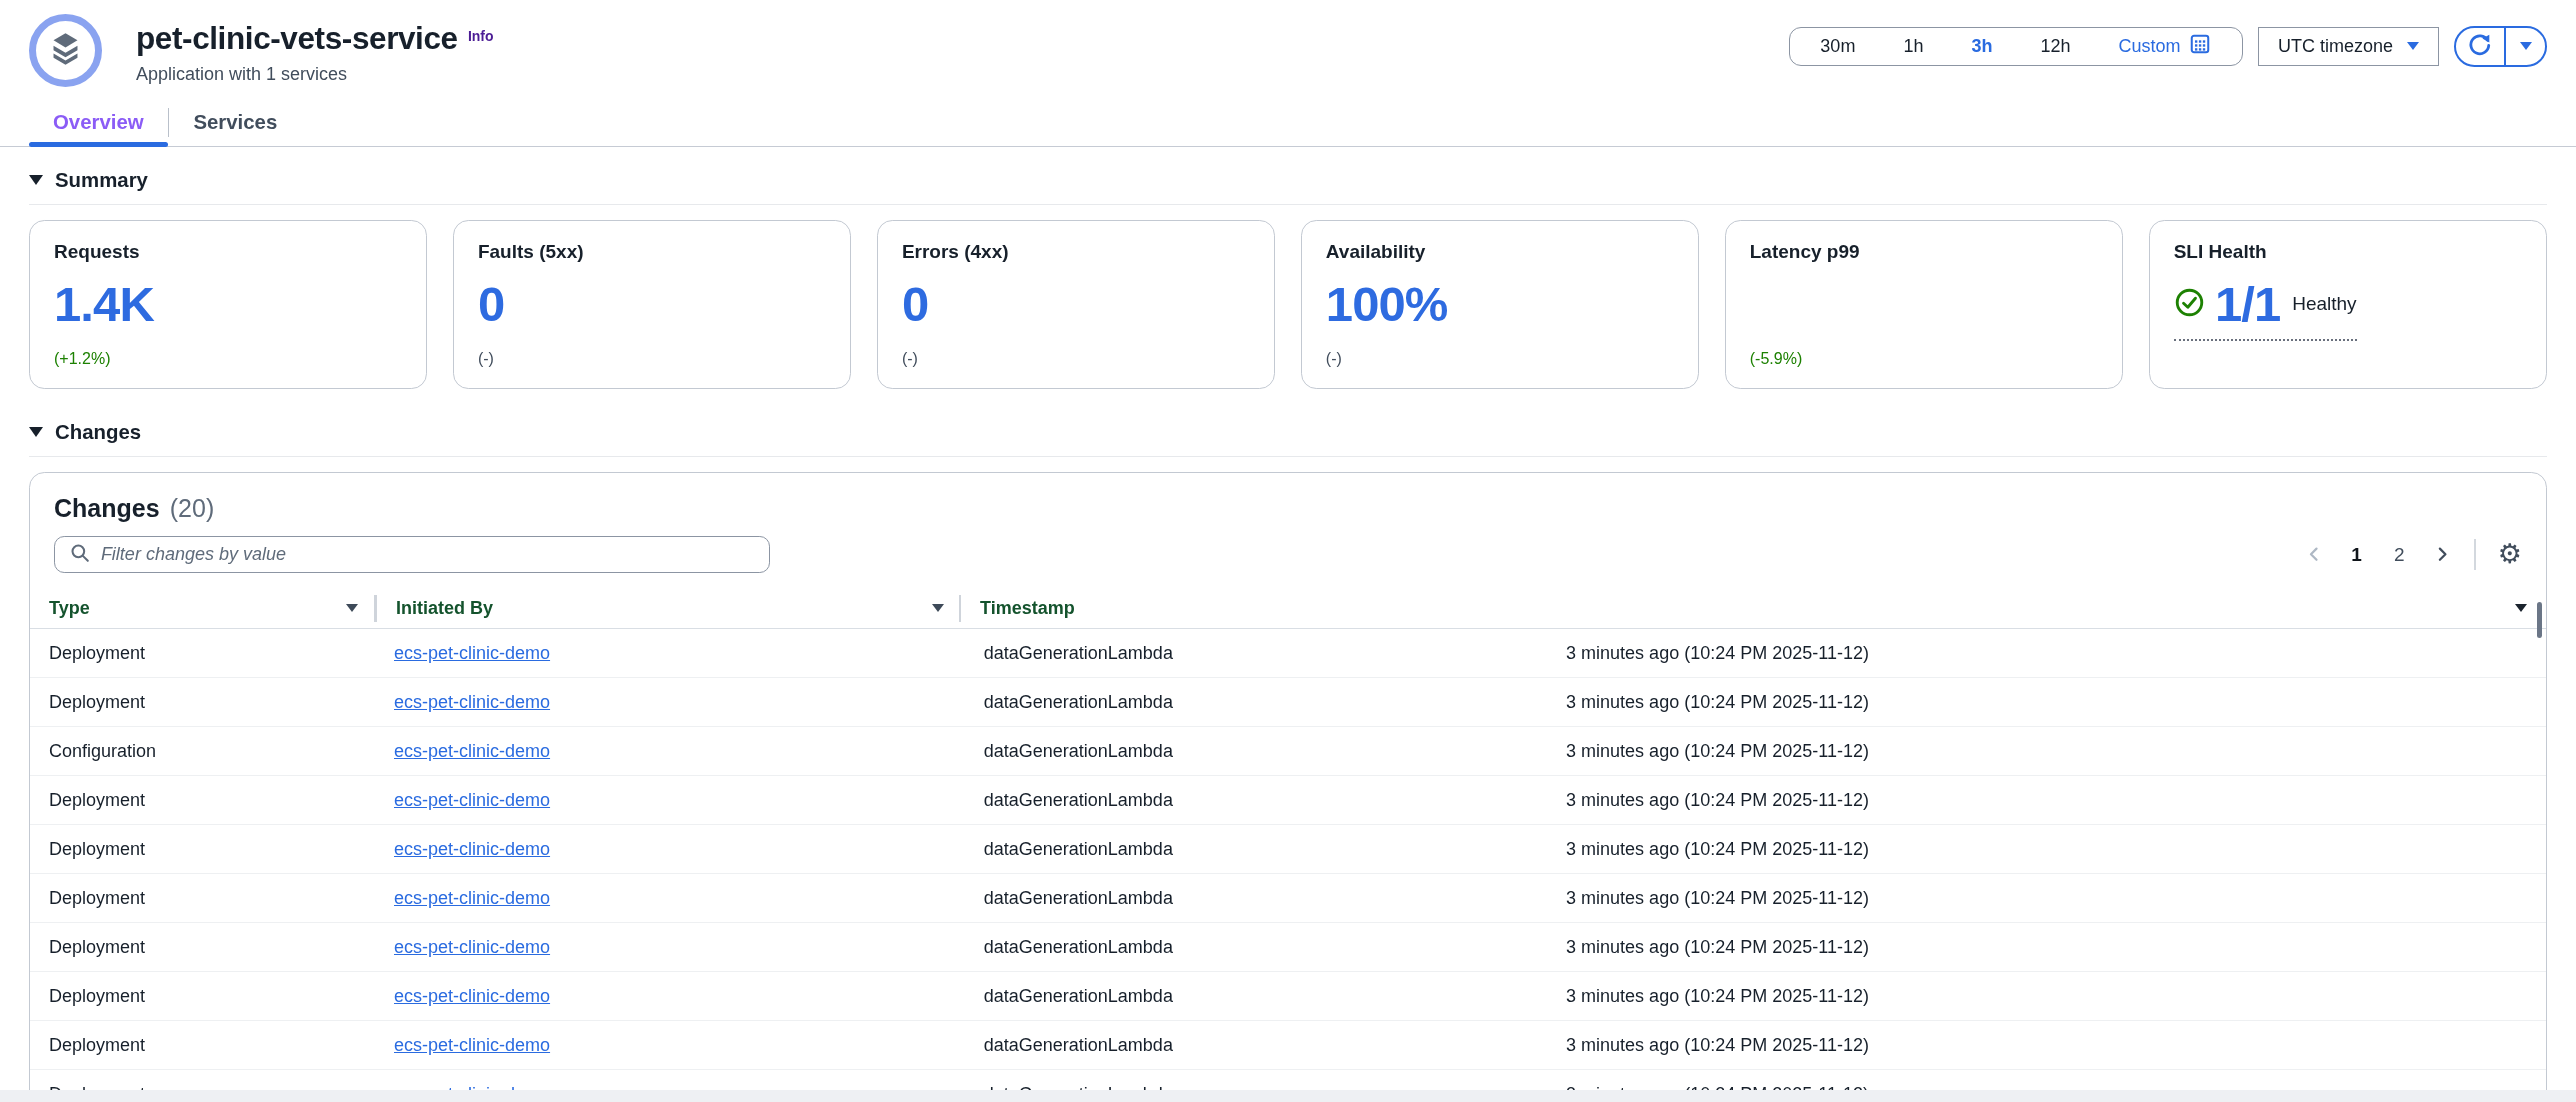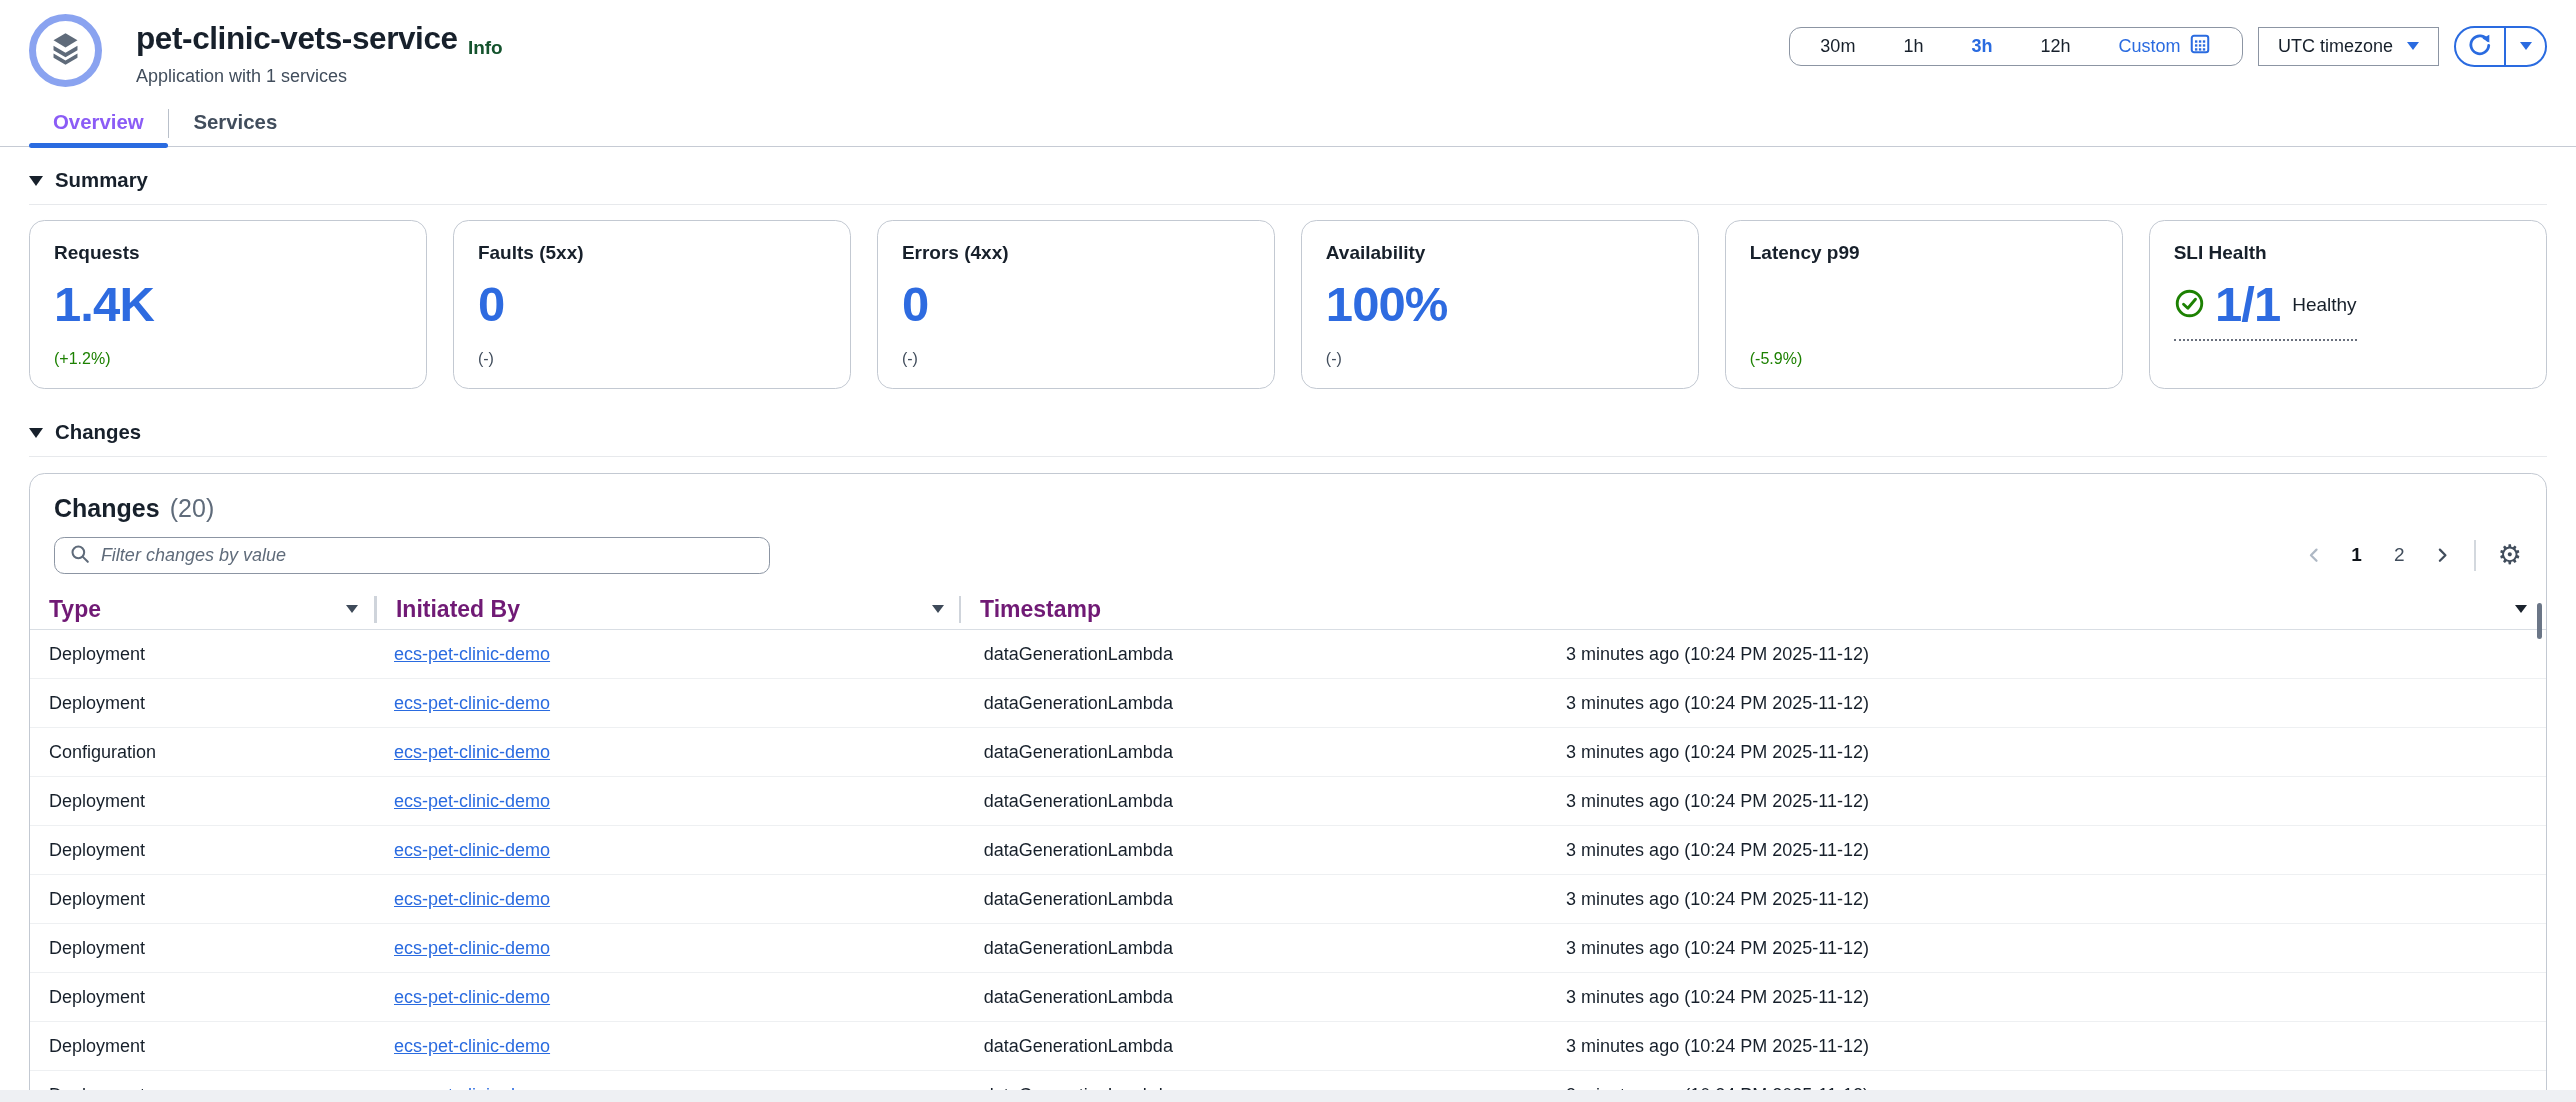--- a/index.html
+++ b/index.html
@@ -20,21 +20,21 @@
   .header-left { display: flex; align-items: flex-start; gap: 34px; }
   .app-icon-circle {
     width: 73px; height: 73px; border-radius: 50%;
     border: 7.7px solid #8aa3f0; background: #fff;
     display: flex; align-items: center; justify-content: center;
     flex: none;
   }
   .title-block { padding-top: 6.8px; }
   .title-row { display: flex; align-items: flex-start; gap: 10.2px; }
   .page-title { font-size: 31.5px; font-weight: 700; color: #17202b; letter-spacing: -0.4px; }
-  .info-link { font-size: 19px; font-weight: 700; color: #14532d; margin-top: 17px; cursor: pointer; }
+  .info-link { font-size: 14px; font-weight: 700; color: #4c1d95; margin-top: 8px; cursor: pointer; }
   .page-subtitle { font-size: 18px; color: #414d5c; margin-top: 6.8px; }
 
   .header-right { display: flex; align-items: center; gap: 15.3px; margin-top: 12px; }
   .range-control {
     display: flex; align-items: center;
     border: 1.7px solid #8c95a3; border-radius: 12px; background: #fff;
     height: 39px; padding: 0 6.8px;
   }
   .range-item {
     font-size: 18px; color: #17202b; padding: 0 24px; cursor: pointer;
@@ -144,21 +144,21 @@
   .chev.disabled { cursor: default; }
   .toolbar-divider { width: 1.7px; height: 31px; background: #d3d8de; }
   .gear { font-size: 27px; color: #414d5c; cursor: pointer; line-height: 1; }
 
   
   .table { margin-top: 15.3px; }
   .thead {
     display: flex; align-items: center; height: 41px; padding: 0 19px;
     border-bottom: 1.7px solid #d9dee4;
   }
-  .th { display: flex; align-items: center; font-size: 23px; font-weight: 700; color: #701a75; padding-right: 15.3px; }
+  .th { display: flex; align-items: center; font-size: 18px; font-weight: 700; color: #14532d; padding-right: 15.3px; }
   .th .sp { flex: 1; }
   .th-caret {
     width: 0; height: 0;
     border-left: 6.8px solid transparent; border-right: 6.8px solid transparent;
     border-top: 8.5px solid #3e4a59; cursor: pointer; flex: none;
   }
   .col-line { width: 1.7px; height: 27px; background: #cfd4db; flex: none; }
   .col-type { width: 13.1%; }
   .col-resource { width: 23.8%; }
   .col-initiated { width: 23.5%; }

